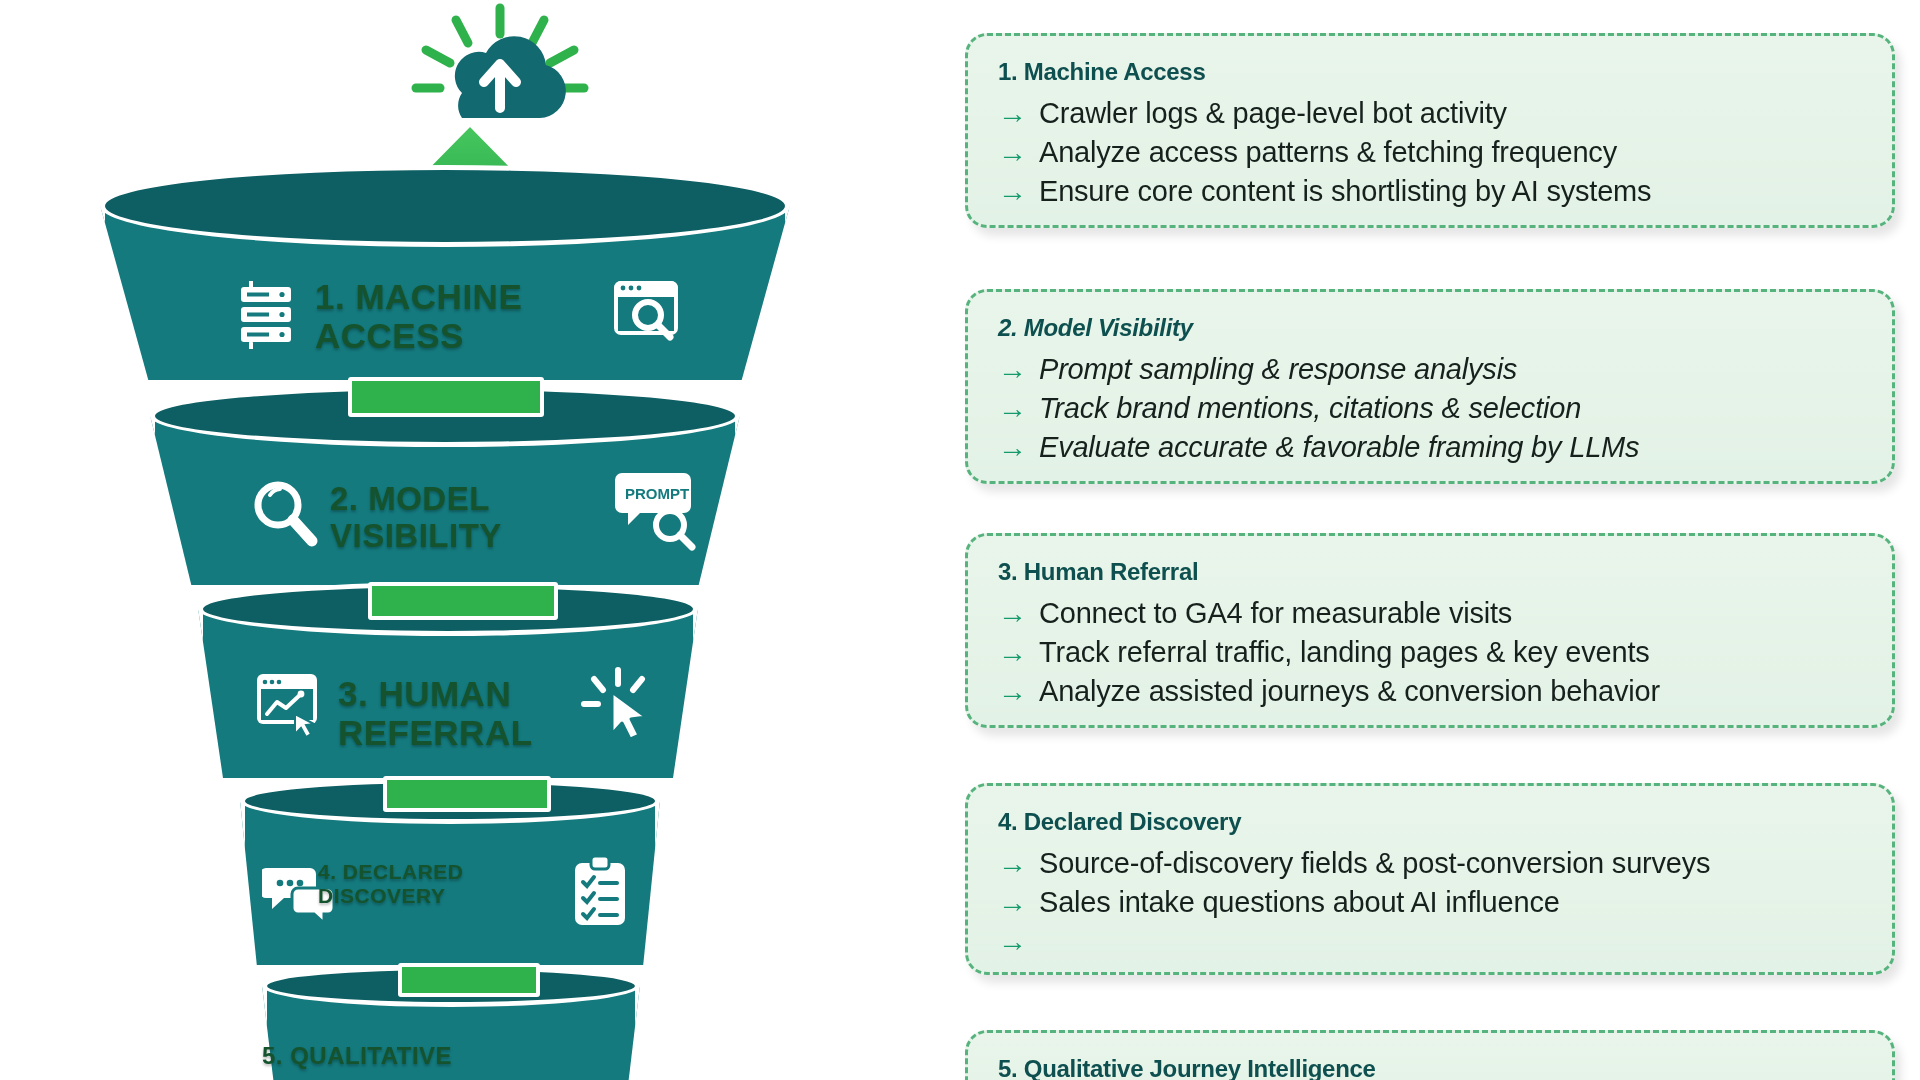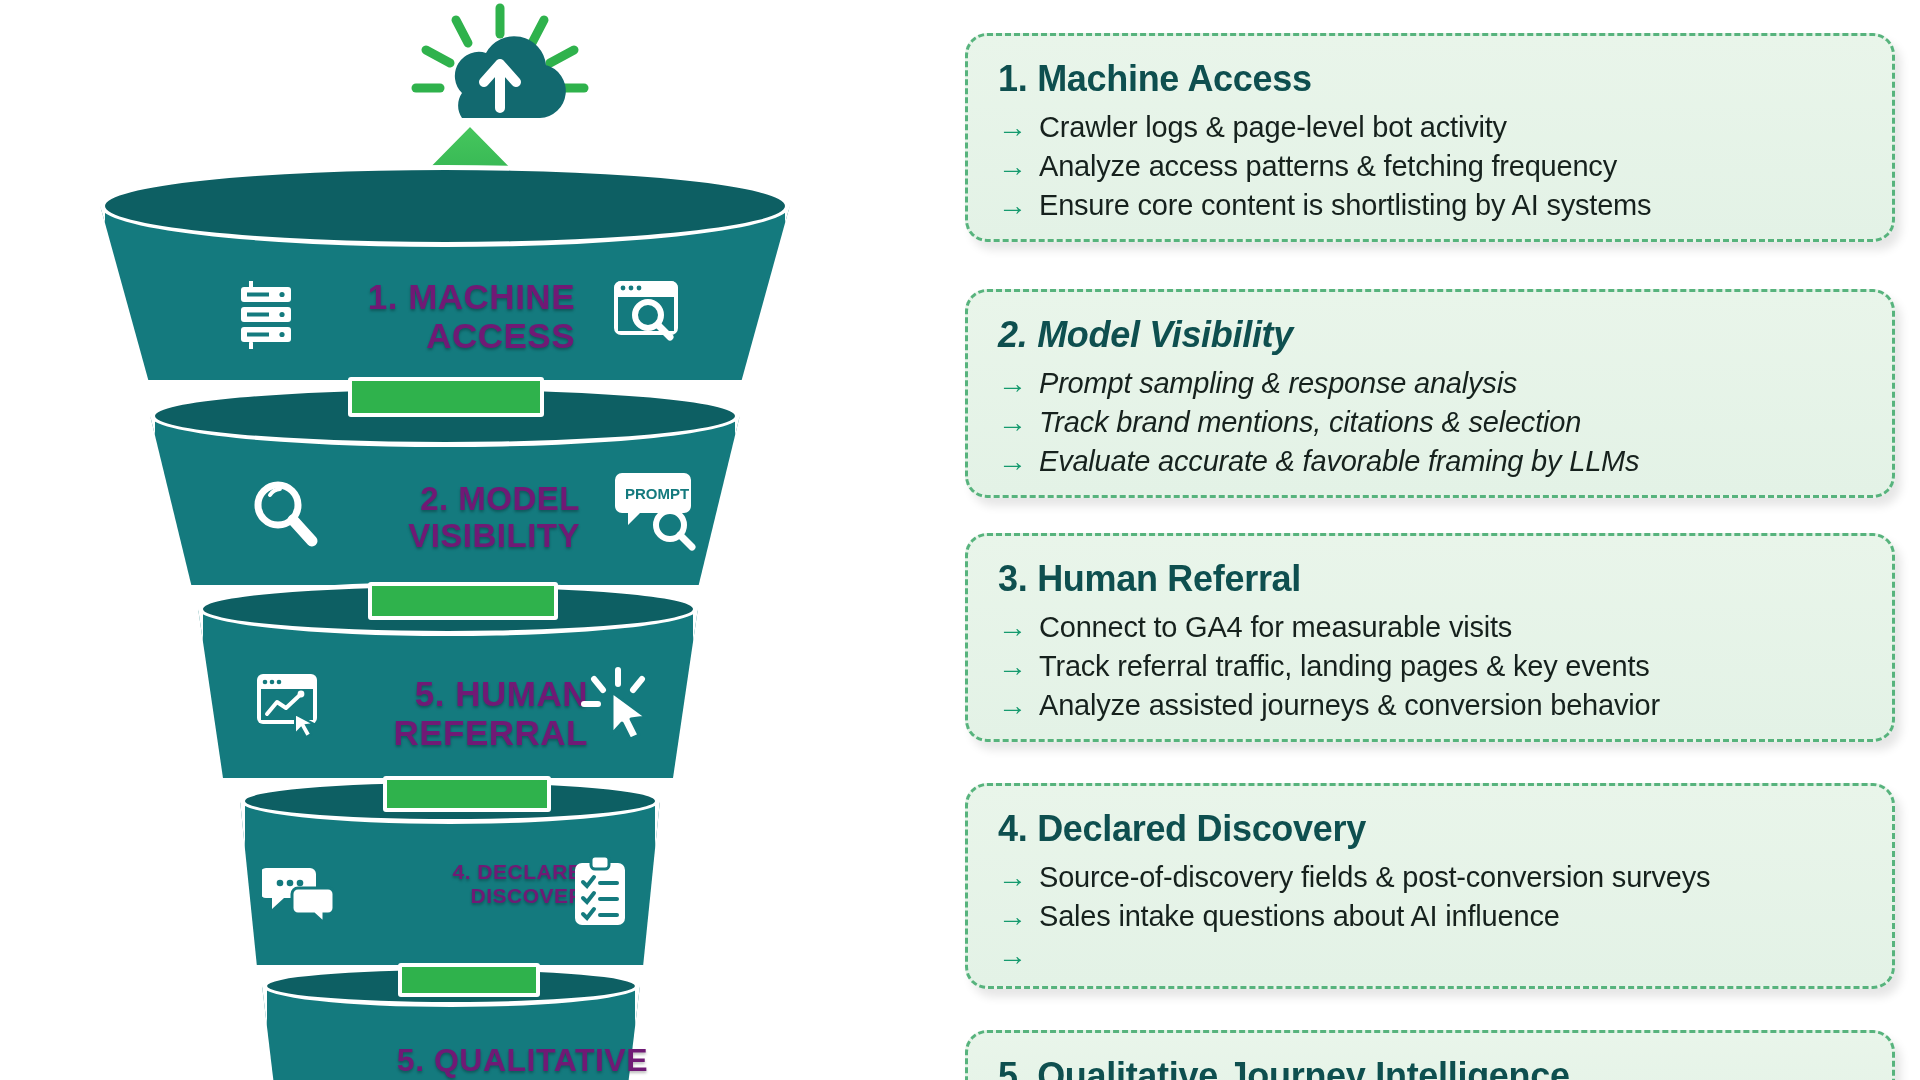--- a/index.html
+++ b/index.html
@@ -35,38 +35,38 @@
   }
   .connector {
     position:absolute;
     background:#2fb24c;
     border:4px solid #ffffff;
     border-radius:3px;
     z-index:6;
   }
   .stage-label {
     position:absolute; z-index:8;
-    color:#701a75; font-weight:bold; text-align:right;
+    color:#14532d; font-weight:bold; text-align:left;
     letter-spacing:.5px; line-height:1.12;
     text-shadow:0 2px 3px rgba(0,0,0,.28);
   }
   .stage-icon { position:absolute; z-index:8; }
 
   
   #cards { position:absolute; left:965px; top:0; width:955px; height:1080px; }
   .card {
     position:absolute; left:0; width:930px;
     background: linear-gradient(180deg,#e9f5ea 0%, #e3f2e6 100%);
     border:3px dashed #57b37d;
     border-radius:22px;
     box-shadow: 6px 8px 10px rgba(0,0,0,.10);
     padding: 22px 26px 16px 30px;
   }
   .card-title {
-    color:#0e4f4f; font-weight:bold; font-size:36px;
+    color:#0e4f4f; font-weight:bold; font-size:24px;
     letter-spacing:-.3px; margin-bottom:10px;
   }
   .bullet { display:flex; align-items:flex-start; margin-top:5px; }
   .bullet .arrow {
     color:#159a6e; font-size:29px; line-height:1;
     margin-right:12px; flex:0 0 auto; padding-top:3px; font-weight:bold;
   }
   .bullet .btext {
     color:#16211d; font-size:29px; line-height:1.18; letter-spacing:-.2px;
     white-space:nowrap;
@@ -188,21 +188,21 @@
               <circle cx="19" cy="12" r="2.3"></circle>
               <circle cx="26" cy="12" r="2.3"></circle>
             </g>
           <rect x="8" y="19" width="52" height="31" fill="#147a7e"></rect>
           <polyline points="14,44 24,32 33,38 48,24" fill="none" stroke="#ffffff" stroke-width="4" stroke-linecap="round" stroke-linejoin="round"></polyline>
           <circle cx="48" cy="24" r="3.4" fill="#ffffff"></circle>
           <path d="M42 44 l0 20 l6 -6 l5 9 l5 -3 l-5 -9 l8 -1 z" fill="#ffffff" stroke="#147a7e" stroke-width="2"></path>
         </svg>
       </div>
       <div class="stage-label" style="left:140px; top:66px; width:250px; font-size:35px;">
-        <div>5. HUMAN</div>
+        <div>3. HUMAN</div>
         <div>REFERRAL</div>
       </div>
       <div class="stage-icon" style="left:380px; top:58px;">
         <svg width="76" height="76" viewBox="0 0 76 76">
           <g stroke="#ffffff" stroke-width="6" stroke-linecap="round">
             <line x1="40" y1="4" x2="40" y2="18"></line>
             <line x1="16" y1="13" x2="25" y2="24"></line>
             <line x1="64" y1="13" x2="55" y2="24"></line>
             <line x1="6" y1="38" x2="20" y2="38"></line>
           </g>
@@ -243,21 +243,21 @@
             <line x1="30" y1="60" x2="47" y2="60"></line>
           </g>
         </svg>
       </div>
       <div class="connector" style="left:158px; top:163px; width:142px; height:34px;"></div>
     </div>
 
     <div class="stage" style="left:262px; top:985px; width:378px; height:95px;">
       <div class="stage-body" style="clip-path: polygon(0 0, 100% 0, 97% 100%, 3% 100%);"></div>
       <div class="ellipse-top" style="top:-20px; height:42px;"></div>
-      <div class="stage-label" style="left:8px; top:58px; width:378px; font-size:32px;">
+      <div class="stage-label" style="left:0px; top:58px; width:378px; font-size:24px;">
         <div>5. QUALITATIVE</div>
       </div>
     </div>
   </div>
 
   <div id="cards">
 
     <div class="card" style="top:33px; min-height:180px;">
       <div class="card-title">1. Machine Access</div>
       <div class="bullet">

